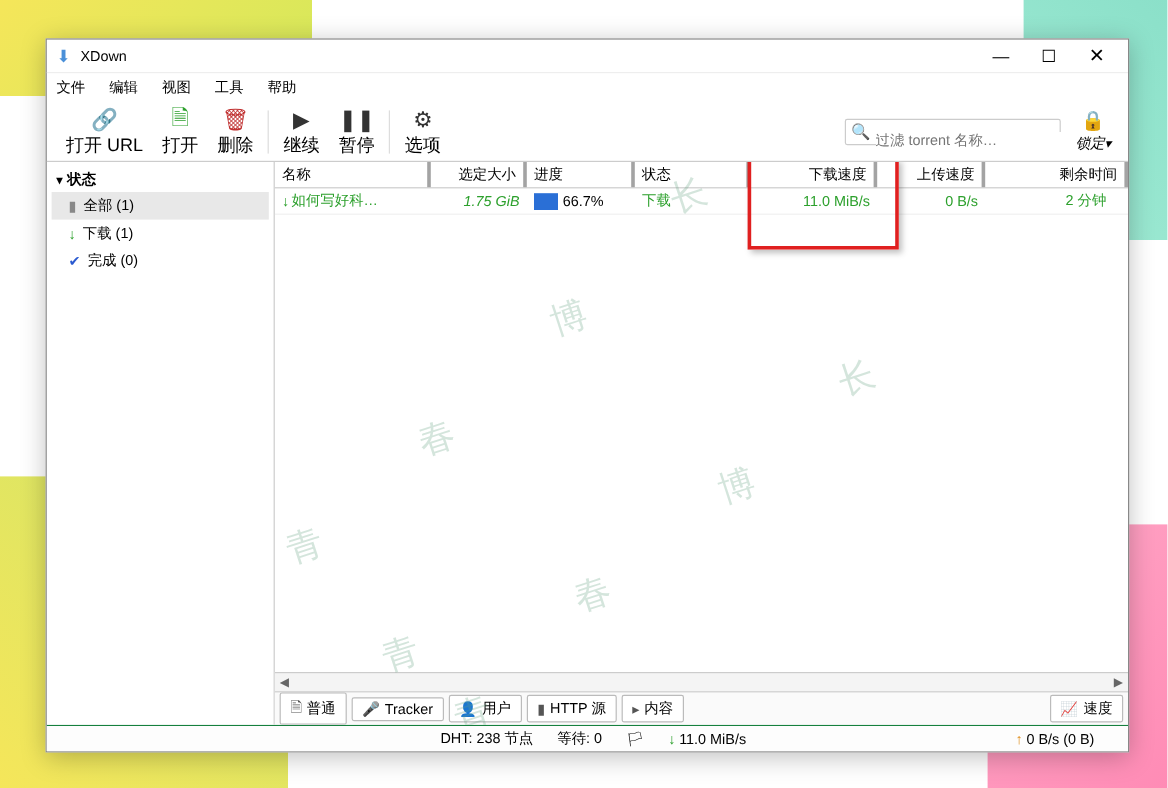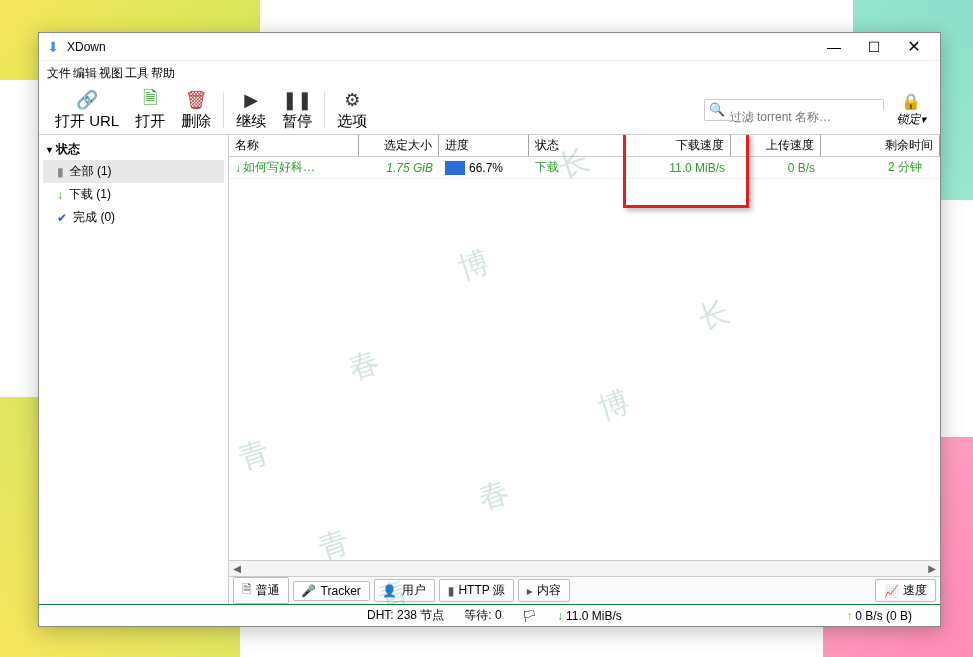--- a/index.html
+++ b/index.html
@@ -8,21 +8,21 @@
 .bg-corner-tr { position: absolute; top: 0; right: 0; width: 120px; height: 200px; background: linear-gradient(225deg, #8be0c9 0%, #a0ebd4 100%); z-index: 0; }
 .bg-corner-bl { position: absolute; bottom: 0; left: 0; width: 240px; height: 260px; background: linear-gradient(45deg, #f5e65a 0%, #d0e568 100%); z-index: 0; }
 .bg-corner-br { position: absolute; bottom: 0; right: 0; width: 150px; height: 220px; background: linear-gradient(315deg, #ff8bb5 0%, #ffa8c7 100%); z-index: 0; }
 .window { position: absolute; left: 38px; top: 32px; width: 903px; height: 595px; background: #fff; border: 1px solid #888; box-shadow: 0 4px 20px rgba(0,0,0,0.25); z-index: 10; display: flex; flex-direction: column; }
 .titlebar { height: 28px; display: flex; align-items: center; padding: 0 6px; border-bottom: 1px solid #eee; }
 .app-icon { width: 16px; height: 16px; margin-right: 6px; display: flex; align-items: center; justify-content: center; color: #4a90d9; font-size: 14px; }
 .title-text { flex: 1; font-size: 12px; }
 .win-controls { display: flex; }
 .win-btn { width: 40px; height: 26px; display: flex; align-items: center; justify-content: center; font-size: 14px; cursor: pointer; font-family: Arial; }
 .win-btn.close { font-size: 16px; }
-.menubar { height: 24px; display: flex; align-items: center; padding: 0 8px; gap: 2px; }
+.menubar { height: 24px; display: flex; align-items: center; padding: 0 8px; gap: 20px; }
 .menu-item { cursor: pointer; font-size: 12px; }
 .toolbar { height: 50px; display: flex; align-items: center; padding: 0 8px; border-bottom: 1px solid #ccc; }
 .tool-btn { display: flex; flex-direction: column; align-items: center; justify-content: center; padding: 2px 8px; cursor: pointer; min-width: 40px; }
 .tool-btn .icon { font-size: 18px; height: 22px; display: flex; align-items: center; justify-content: center; }
 .tool-btn .label { font-size: 15px; margin-top: 1px; }
 .tool-sep { width: 1px; height: 36px; background: #ddd; margin: 0 4px; }
 .tool-spacer { flex: 1; }
 .search-box { width: 180px; height: 22px; border: 1px solid #ccc; border-radius: 2px; display: flex; align-items: center; padding: 0 4px; margin-right: 6px; }
 .search-box input { border: none; outline: none; flex: 1; font-size: 12px; color: #888; margin-top: 14px; }
 .search-icon { font-size: 13px; color: #666; margin-right: 4px; }
@@ -34,21 +34,21 @@
 .side-header { display: flex; align-items: center; padding: 2px 4px; font-weight: bold; font-size: 12px; cursor: pointer; }
 .side-header .chev { margin-right: 4px; font-size: 10px; }
 .side-item { display: flex; align-items: center; padding: 3px 4px 3px 14px; cursor: pointer; font-size: 12px; }
 .side-item.sel { background: #e8e8e8; }
 .side-item .sicon { margin-right: 6px; font-size: 12px; }
 .side-item .sicon.filter { color: #888; }
 .side-item .sicon.down { color: #2ca02c; }
 .side-item .sicon.done { color: #2a5ad0; }
 .main { flex: 1; display: flex; flex-direction: column; position: relative; }
 .table-head { display: flex; height: 22px; border-bottom: 1px solid #ccc; }
-.th { padding: 3px 6px; border-right: 1px solid #a3a3a3; font-size: 12px; display: flex; align-items: center; }
+.th { padding: 3px 6px; border-right: 3px solid #a3a3a3; font-size: 12px; display: flex; align-items: center; }
 .th.name { width: 130px; }
 .th.size { width: 80px; justify-content: flex-end; }
 .th.prog { width: 90px; }
 .th.status { width: 96px; }
 .th.dspeed { width: 106px; justify-content: flex-end; position: relative; }
 .th.uspeed { width: 90px; justify-content: flex-end; }
 .th.time { flex: 1; justify-content: flex-end; }
 .table-body { flex: 1; overflow: auto; position: relative; }
 .row { display: flex; height: 22px; align-items: center; border-bottom: 1px solid #f0f0f0; }
 .cell { padding: 2px 6px; font-size: 12px; display: flex; align-items: center; }

